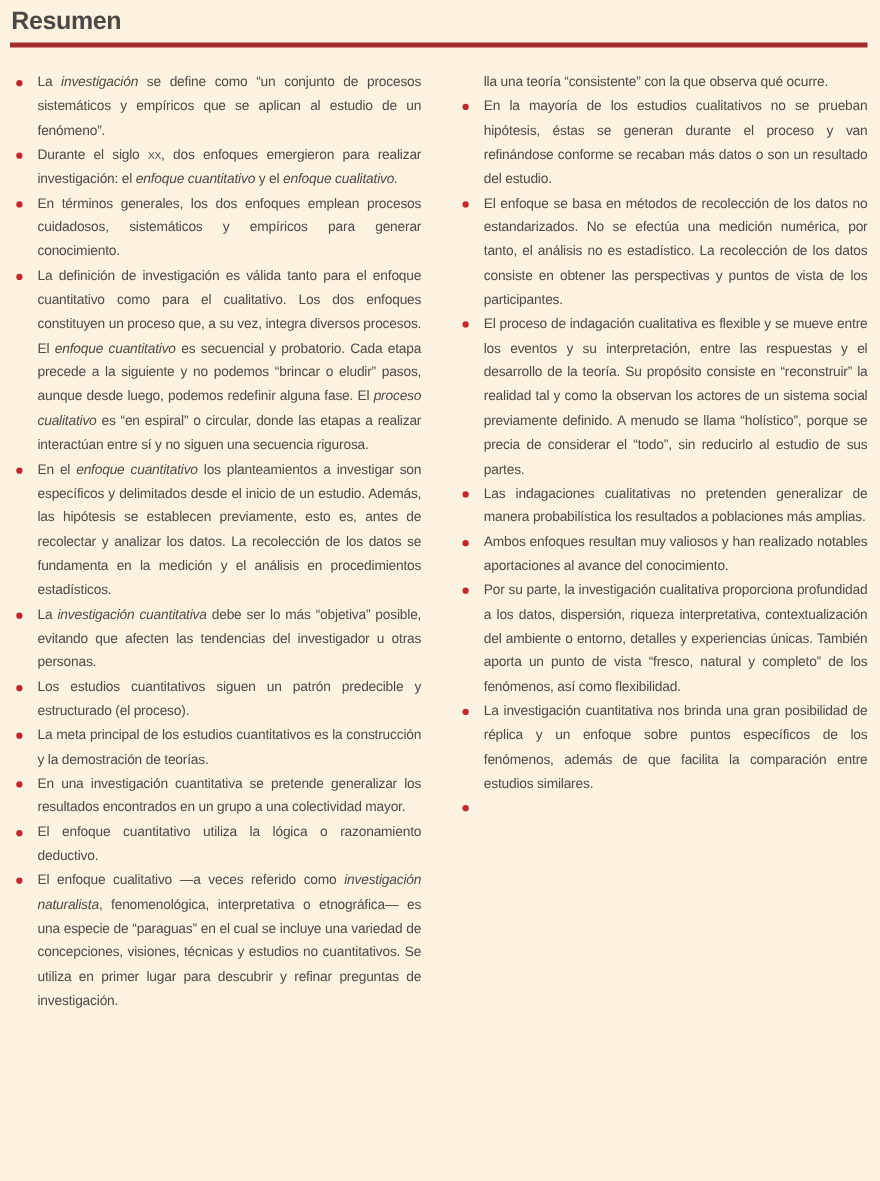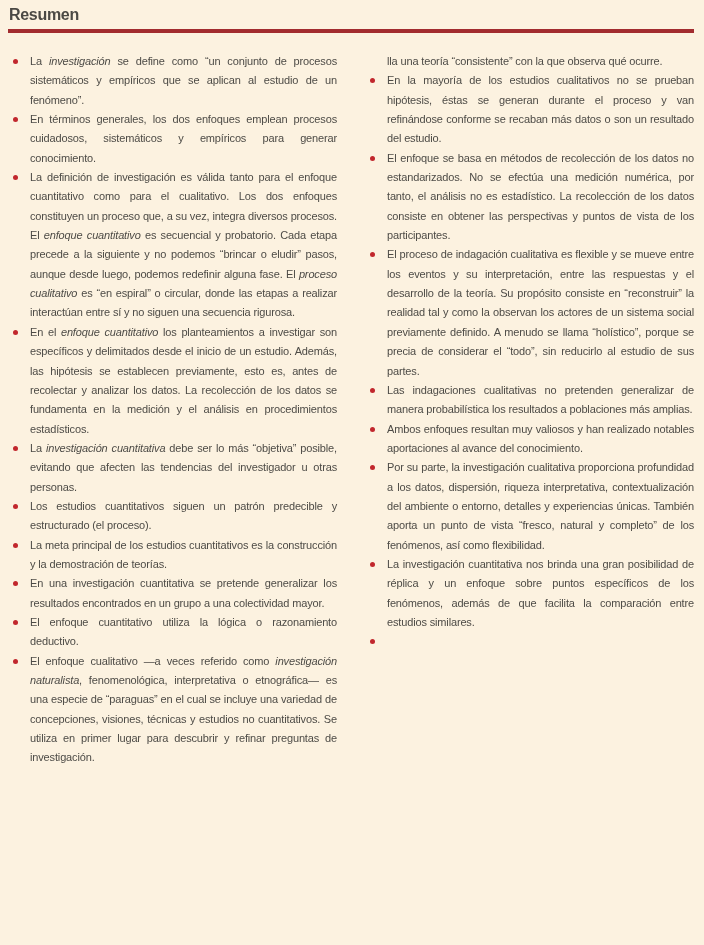--- a/index.html
+++ b/index.html
@@ -18,21 +18,21 @@
     font-family:"Liberation Sans", sans-serif;
     color:var(--text);
     overflow:hidden;
   }
   .page{
     width:704px;
     height:945px;
     padding:6px 10px 8px 8px;
   }
   .page-title{
-    font-size:16px;
+    font-size:20px;
     font-weight:bold;
     letter-spacing:-0.3px;
     color:var(--title);
     padding-left:1px;
   }
   .title-rule{
     border:none;
     height:4px;
     background:var(--rule);
     margin-top:5px;
@@ -74,20 +74,21 @@
 </head>
 <body>
 
 <div class="page">
   <h1 class="page-title">Resumen</h1>
   <hr class="title-rule">
   <div class="columns">
     <div class="col">
       <ul class="bullets">
           <li class="bullet-item"><span class="dot"></span><span>La </span><span class="it">investigación</span><span> se define como “un conjunto de procesos sistemáticos y empíricos que se aplican al estudio de un fenómeno”.</span></li>
+          <li class="bullet-item"><span class="dot"></span><span>Durante el siglo </span><span class="sc">XX</span><span>, dos enfoques emergieron para realizar investigación: el </span><span class="it">enfoque cuantitativo</span><span> y el </span><span class="it">enfoque cualitativo.</span></li>
           <li class="bullet-item"><span class="dot"></span><span>En términos generales, los dos enfoques emplean procesos cuidadosos, sistemáticos y empíricos para generar conocimiento.</span></li>
           <li class="bullet-item"><span class="dot"></span><span>La definición de investigación es válida tanto para el enfoque cuantitativo como para el cualitativo. Los dos enfoques constituyen un proceso que, a su vez, integra diversos procesos. El </span><span class="it">enfoque cuantitativo</span><span> es secuencial y probatorio. Cada etapa precede a la siguiente y no podemos “brincar o eludir” pasos, aunque desde luego, podemos redefinir alguna fase. El </span><span class="it">proceso cualitativo</span><span> es “en espiral” o circular, donde las etapas a realizar interactúan entre sí y no siguen una secuencia rigurosa.</span></li>
           <li class="bullet-item"><span class="dot"></span><span>En el </span><span class="it">enfoque cuantitativo</span><span> los planteamientos a investigar son específicos y delimitados desde el inicio de un estudio. Además, las hipótesis se establecen previamente, esto es, antes de recolectar y analizar los datos. La recolección de los datos se fundamenta en la medición y el análisis en procedimientos estadísticos.</span></li>
           <li class="bullet-item"><span class="dot"></span><span>La </span><span class="it">investigación cuantitativa</span><span> debe ser lo más “objetiva” posible, evitando que afecten las tendencias del investigador u otras personas.</span></li>
           <li class="bullet-item"><span class="dot"></span><span>Los estudios cuantitativos siguen un patrón predecible y estructurado (el proceso).</span></li>
           <li class="bullet-item"><span class="dot"></span><span>La meta principal de los estudios cuantitativos es la construcción y la demostración de teorías.</span></li>
           <li class="bullet-item"><span class="dot"></span><span>En una investigación cuantitativa se pretende generalizar los resultados encontrados en un grupo a una colectividad mayor.</span></li>
           <li class="bullet-item"><span class="dot"></span><span>El enfoque cuantitativo utiliza la lógica o razonamiento deductivo.</span></li>
           <li class="bullet-item"><span class="dot"></span><span>El enfoque cualitativo —a veces referido como </span><span class="it">investigación naturalista</span><span>, fenomenológica, interpretativa o etnográfica— es una especie de “paraguas” en el cual se incluye una variedad de concepciones, visiones, técnicas y estudios no cuantitativos. Se utiliza en primer lugar para descubrir y refinar preguntas de investigación.</span></li>
         </ul>

